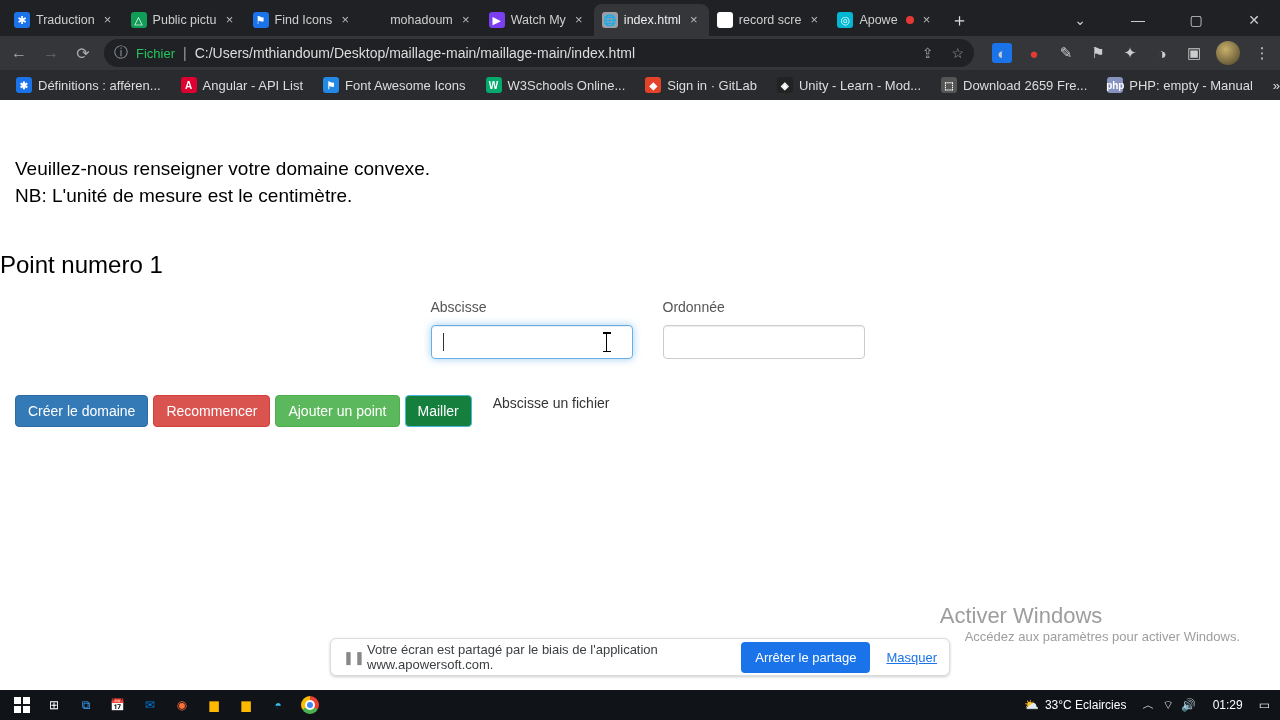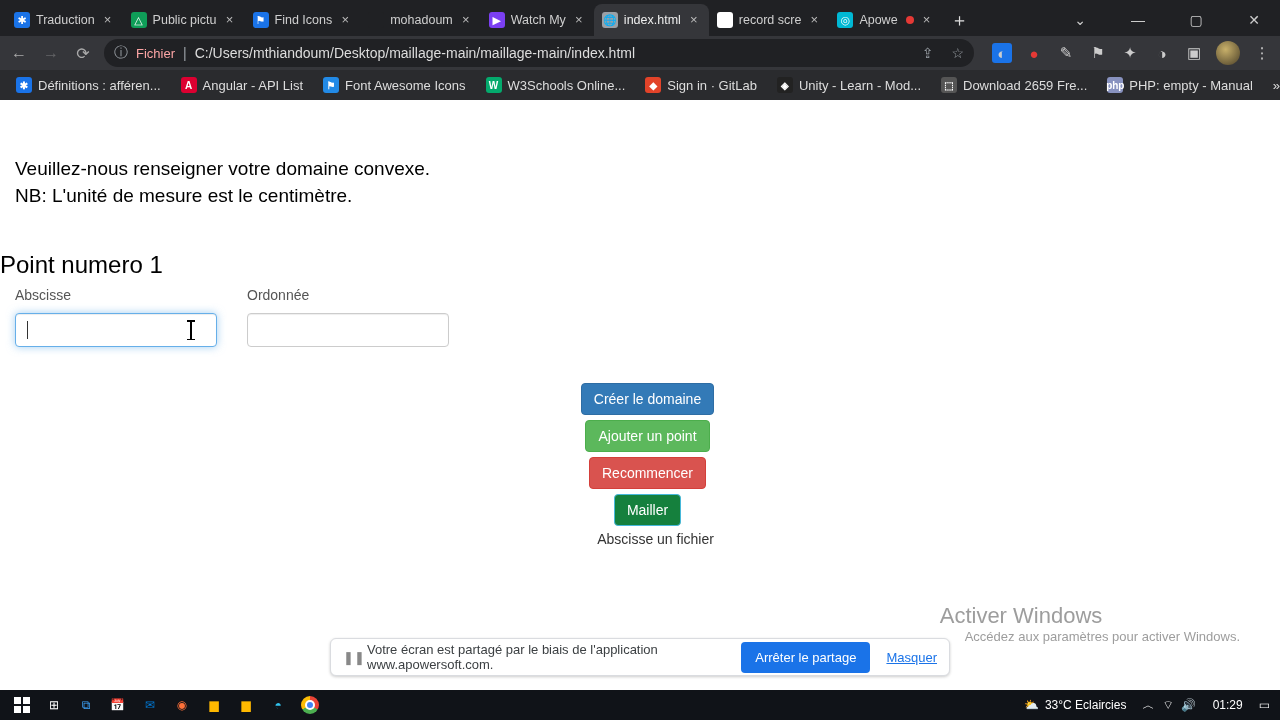--- a/index.html
+++ b/index.html
@@ -13,40 +13,40 @@
   .tab .favicon { width: 16px; height: 16px; border-radius: 3px; flex: 0 0 16px; display:flex;align-items:center;justify-content:center;font-size:11px;}
   .tab .title { white-space: nowrap; overflow: hidden; text-overflow: ellipsis; flex: 1; }
   .tab .close { width: 14px; height: 14px; color: #bbb; font-size: 13px; line-height: 13px; text-align: center; flex: 0 0 14px;}
   .newtab { width: 28px; height: 28px; color: #ddd; font-size: 18px; display:flex;align-items:center;justify-content:center; margin-left:4px; margin-bottom:2px;}
   .winctrls { margin-left: auto; display: flex; height: 32px; align-items:center; padding-right:6px; gap: 18px; color:#ccc; }
   .winctrl { width: 40px; text-align:center; font-size:14px; }
 
   .addrbar { height: 34px; background: #35363a; display: flex; align-items: center; padding: 0 8px; gap: 10px; }
   .navicon { width: 22px; height:22px; color: #aaa; display:flex; align-items:center; justify-content:center; }
   .addrbox { flex: 1; height: 28px; background: #202124; border-radius: 14px; display: flex; align-items: center; padding: 0 10px; color: #ddd; font-size: 14px; gap: 8px;}
-  .addrbox .proto { color: #fca5a5; font-size: 13px; }
+  .addrbox .proto { color: #22c55e; font-size: 13px; }
   .addr-right { display:flex; gap:12px; align-items:center; margin-left:8px; }
   .addr-right .ic { width:20px; height:20px; display:flex;align-items:center;justify-content:center; color:#ccc; font-size:15px;}
   .avatar { width:24px;height:24px;border-radius:50%; background: radial-gradient(circle at 40% 35%, #c8b06a, #4a3f28);}
 
   .bookbar { height: 30px; background: #2a2b2e; display:flex; align-items:center; padding: 0 8px; gap: 4px; color:#ddd; font-size:13px; }
   .bm { display:flex; align-items:center; gap:6px; padding: 3px 8px; border-radius: 4px; white-space: nowrap;}
   .bm .bico { width:16px;height:16px;border-radius:3px; display:flex;align-items:center;justify-content:center; font-size:10px; font-weight:600;}
   .bookbar .more { margin-left:auto; padding:0 8px;}
 
   
   .page { padding: 56px 0 0 15px; font-family: "Helvetica Neue", Helvetica, Arial, sans-serif; color:#000; }
   .intro { font-size: 19px; line-height: 1.4; }
   .h2 { font-size: 24px; font-weight: 400; margin-top: 42px; margin-left:-15px; padding-left:0;}
-  .fields { display:flex; gap:30px; margin-top: 8px; }
+  .fields { display:flex; gap:30px; margin-top: 20px; justify-content: center; }
   .fgroup label { font-size: 14px; color:#555; display:block; margin-bottom: 10px;}
   .fgroup input { width: 202px; height: 34px; padding: 6px 10px; font-size:14px; border:1px solid #ccc; border-radius:4px; box-shadow: inset 0 1px 1px rgba(0,0,0,.07); }
   .fgroup input.focused { border-color:#66afe9; outline:0; box-shadow: inset 0 1px 1px rgba(0,0,0,.075), 0 0 8px rgba(102,175,233,.6); }
   @keyframes blink { 50% {opacity:0;} }
-  .buttons { display:flex; gap:5px; align-items:center; margin-top: 36px; flex-direction: column; }
+  .buttons { display:flex; gap:5px; margin-top: 36px; }
   .btn { padding: 7px 12px; font-size:14px; border:1px solid transparent; border-radius:4px; color:#fff; cursor:pointer; white-space:nowrap;}
   .btn-primary { background:#337ab7; border-color:#2e6da4;}
   .btn-success { background:#5cb85c; border-color:#4cae4c;}
   .btn-danger { background:#d9534f; border-color:#d43f3a;}
   .btn-info { background:#15803d; border-color:#46b8da;}
   .fileload { font-size:14px; color:#333; margin-left: 16px;}
 
   
   .watermark { position:absolute; right:40px; bottom:76px; text-align:left; color:#9d9d9d; pointer-events:none;}
   .watermark .t1 { font-size:22px;}
@@ -219,22 +219,22 @@
       </span>
     </div>
     <div class="fgroup">
       <label>Ordonnée</label>
       <input type="text" value="" style="">
     </div>
   </div>
 
   <div class="buttons">
     <button class="btn btn-primary">Créer le domaine</button>
+    <button class="btn btn-danger">Recommencer</button>
     <button class="btn btn-success">Ajouter un point</button>
-    <button class="btn btn-danger">Recommencer</button>
     <button class="btn btn-info">Mailler</button>
     <span class="fileload">Abscisse un fichier</span>
   </div>
 </div>
 
 <div class="watermark">
   <div class="t1">Activer Windows</div>
   <div class="t2">Accédez aux paramètres pour activer Windows.</div>
 </div>
 

